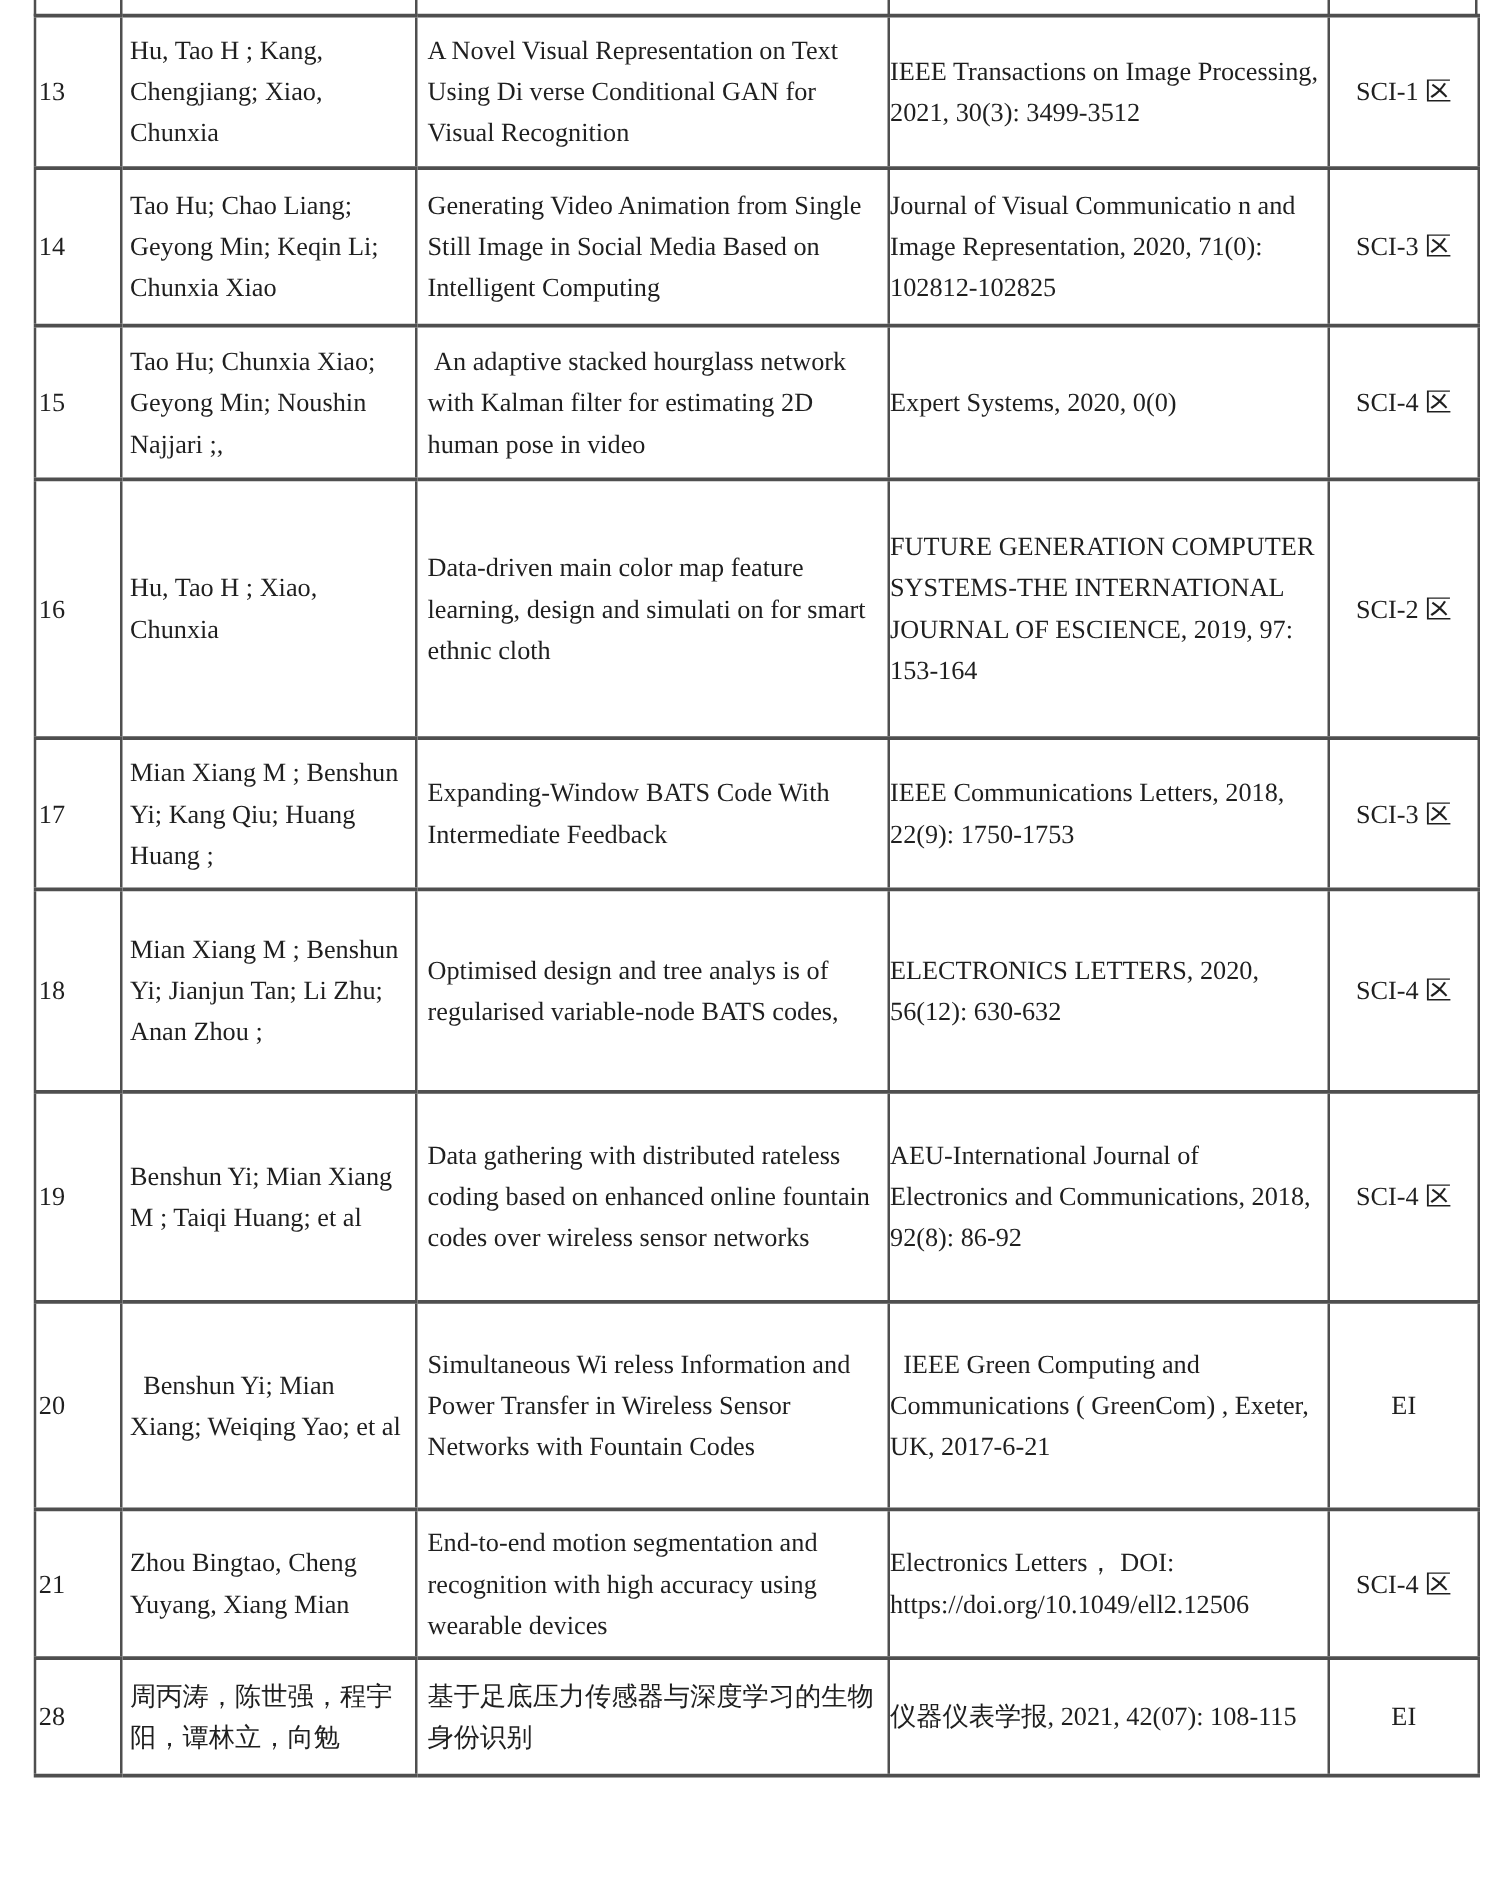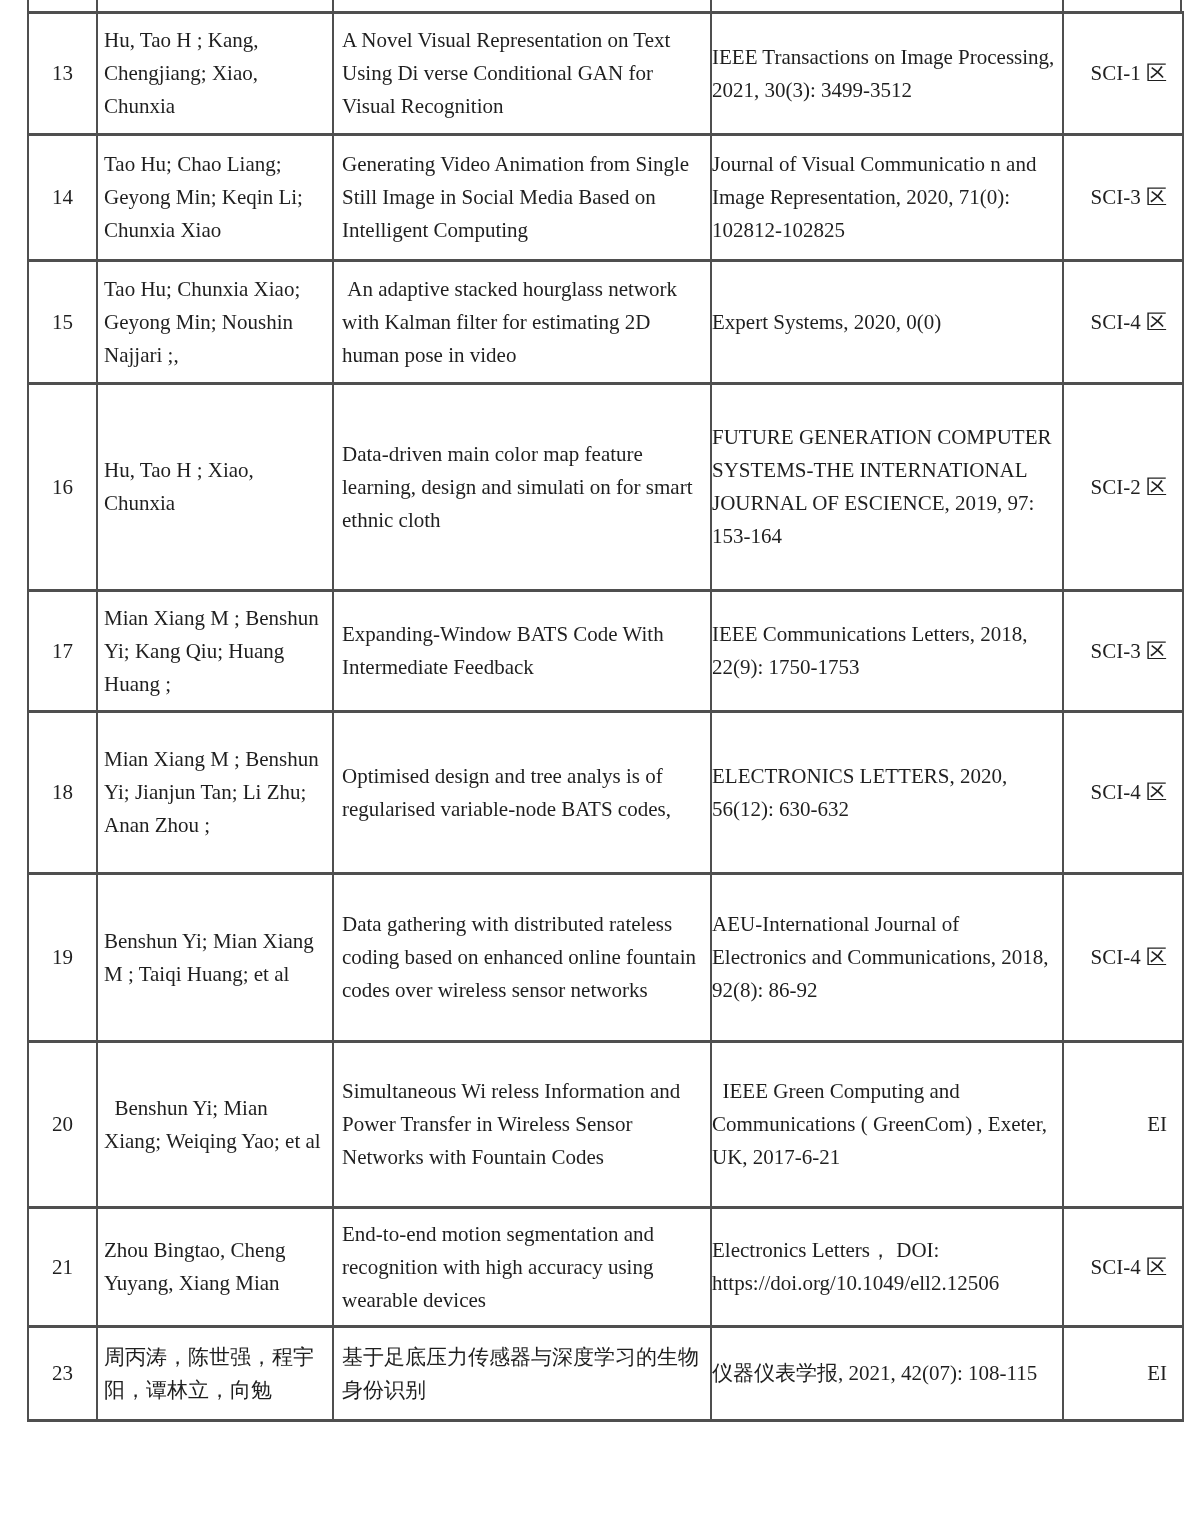--- a/index.html
+++ b/index.html
@@ -35,25 +35,25 @@
     border-left:2px solid var(--border-color);
     border-right:2px solid var(--border-color);
     border-top:3px solid var(--border-color);
     border-bottom:3px solid var(--border-color);
     vertical-align:middle;
     padding:2px 7px;
     white-space:pre-wrap;
     overflow:hidden;
     word-wrap:break-word;
   }
-  td.c-no{text-align:center;padding:2px 2px;margin-top:20px;}
+  td.c-no{text-align:left;padding:2px 2px;margin-top:20px;}
   td.c-authors{padding-left:6px;padding-right:4px;}
   td.c-title{padding-left:8px;padding-right:6px;margin-left:36px;}
   td.c-venue{padding-left:0;padding-right:4px;}
-  td.c-class{text-align:right;padding:2px 15px;}
+  td.c-class{text-align:center;padding:2px 15px;}
 </style>
 </head>
 <body>
 
 <div class="page">
 
   <div class="stub" style="left:27px"></div>
   <div class="stub" style="left:96px"></div>
   <div class="stub" style="left:332px"></div>
   <div class="stub" style="left:710px"></div>
@@ -126,21 +126,21 @@
         <td class="c-class">EI</td>
       </tr>
       <tr style="height:119px">
         <td class="c-no">21</td>
         <td class="c-authors">Zhou Bingtao, Cheng Yuyang, Xiang Mian</td>
         <td class="c-title">End-to-end motion segmentation and recognition with high accuracy using wearable devices</td>
         <td class="c-venue">Electronics Letters， DOI: https://doi.org/10.1049/ell2.12506</td>
         <td class="c-class">SCI-4 区</td>
       </tr>
       <tr style="height:94px">
-        <td class="c-no">23</td>
+        <td class="c-no">28</td>
         <td class="c-authors">周丙涛，陈世强，程宇阳，谭林立，向勉</td>
         <td class="c-title">基于足底压力传感器与深度学习的生物身份识别</td>
         <td class="c-venue">仪器仪表学报, 2021, 42(07): 108-115</td>
         <td class="c-class">EI</td>
       </tr>
     </tbody>
   </table>
 </div>
 
 </body></html>

